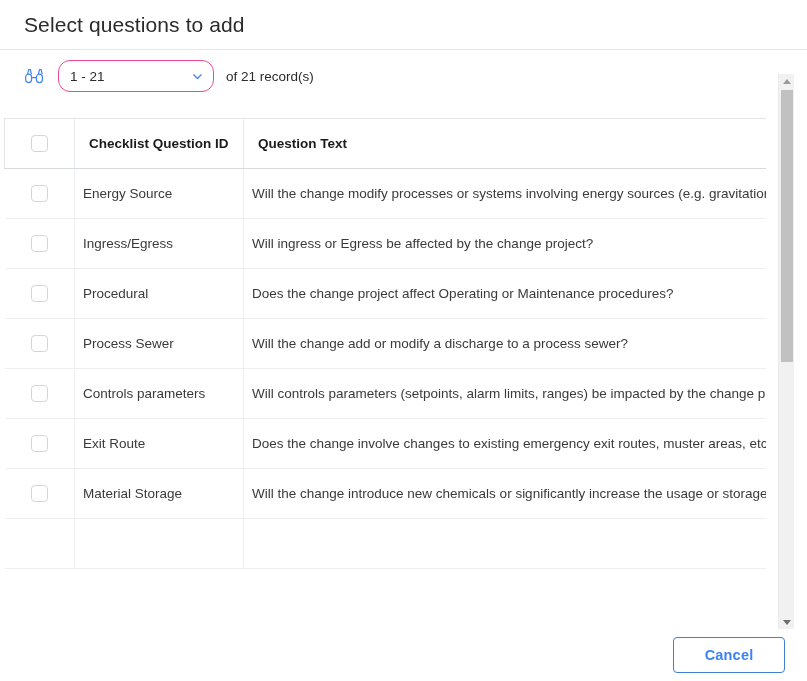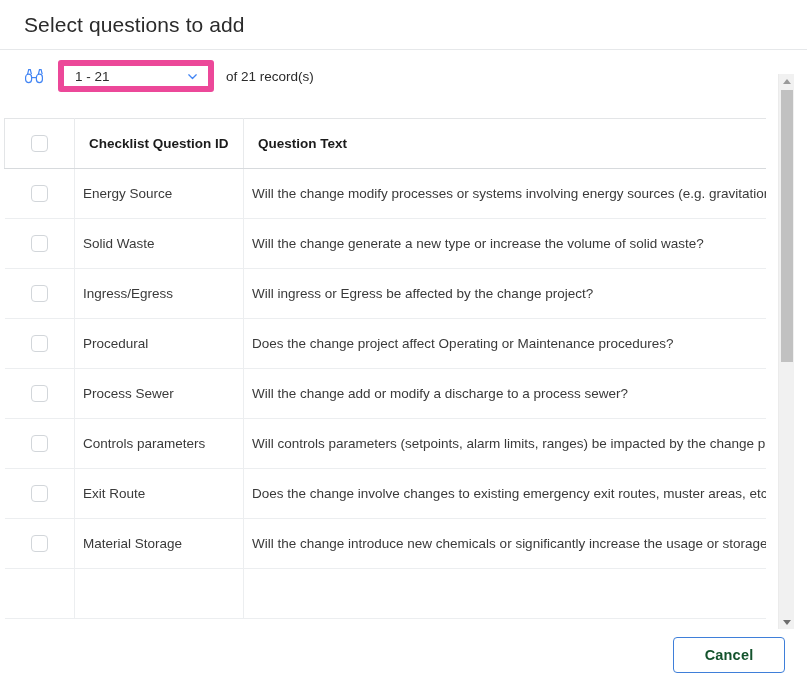--- a/index.html
+++ b/index.html
@@ -46,22 +46,22 @@
     width: 20px;
     height: 20px;
     margin-right: 14px;
     flex: none;
     display: block;
   }
   .record-select {
     width: 156px;
     height: 32px;
     box-sizing: border-box;
-    border: 6px solid #ec4899;
-    border-radius: 3px;
+    border: 1px solid #ec4899;
+    border-radius: 12px;
     background: #ffffff;
     display: flex;
     align-items: center;
     justify-content: space-between;
     padding: 0 9px 0 11px;
     cursor: pointer;
   }
   .record-select-value {
     font-size: 13.5px;
     color: #2b2b2b;
@@ -209,21 +209,21 @@
     box-sizing: border-box;
     gap: 19px;
   }
   .btn {
     height: 36px;
     min-width: 112px;
     box-sizing: border-box;
     border: 1px solid #3f7fd9;
     border-radius: 4px;
     background: #ffffff;
-    color: #14532d;
+    color: #3b82f6;
     font-family: "Liberation Sans", sans-serif;
     font-size: 14.5px;
     font-weight: bold;
     letter-spacing: .2px;
     cursor: pointer;
     padding: 0 18px;
   }
   .btn-link { min-width: 118px; }
 </style>
 </head>
@@ -276,27 +276,20 @@
         <td class="td-check">
           <span class="cb"></span>
         </td>
         <td>Energy Source</td>
         <td class="td-text">Will the change modify processes or systems involving energy sources (e.g. gravitational, hydra</td>
       </tr>
       <tr>
         <td class="td-check">
           <span class="cb"></span>
         </td>
-        <td>Solid Waste</td>
-        <td class="td-text">Will the change generate a new type or increase the volume of solid waste?</td>
-      </tr>
-      <tr>
-        <td class="td-check">
-          <span class="cb"></span>
-        </td>
         <td>Ingress/Egress</td>
         <td class="td-text">Will ingress or Egress be affected by the change project?</td>
       </tr>
       <tr>
         <td class="td-check">
           <span class="cb"></span>
         </td>
         <td>Procedural</td>
         <td class="td-text">Does the change project affect Operating or Maintenance procedures?</td>
       </tr>

